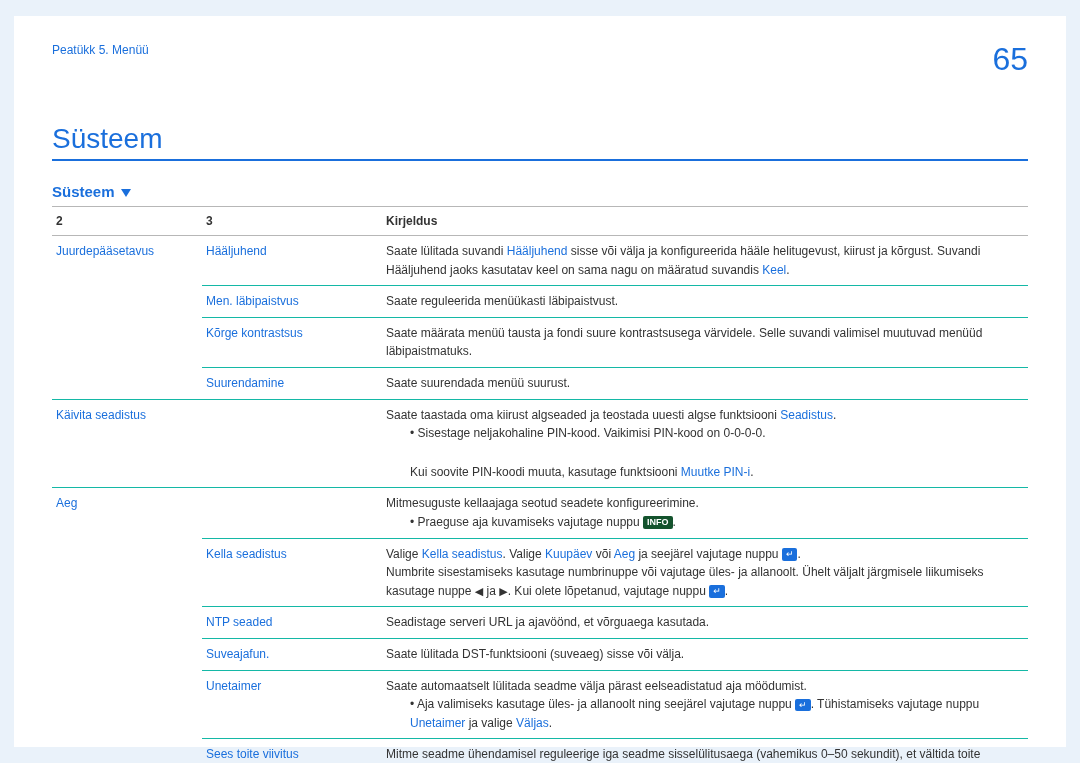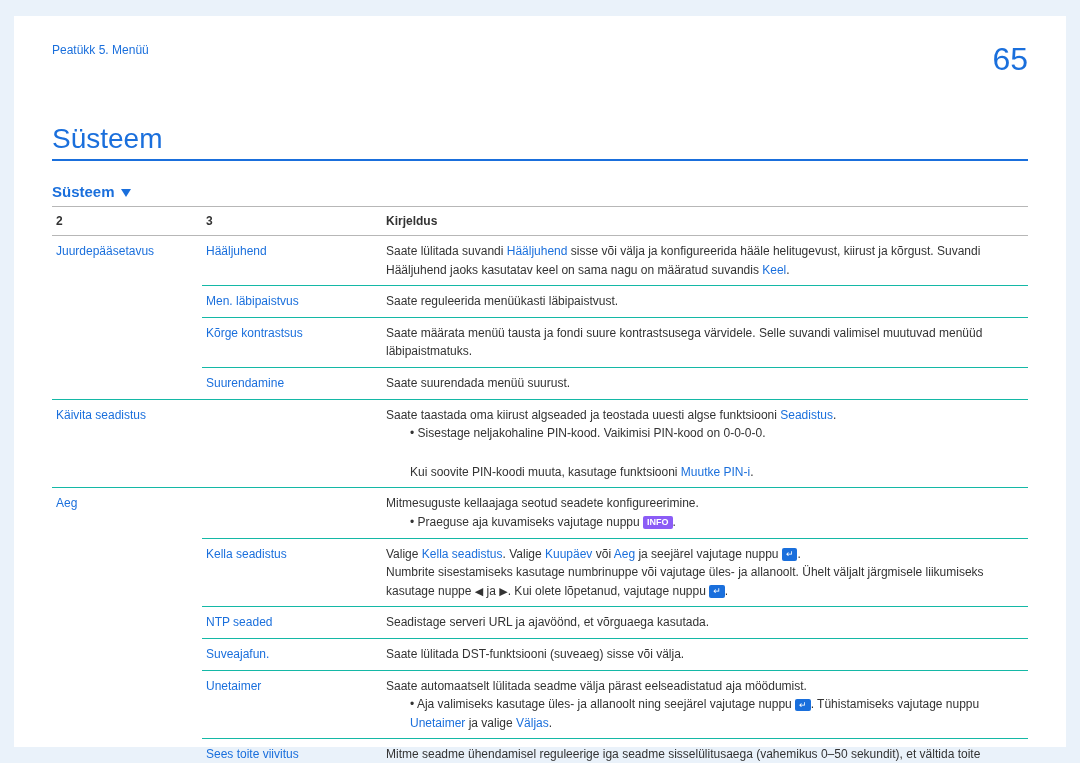--- a/index.html
+++ b/index.html
@@ -79,21 +79,21 @@
       vertical-align: top;
       line-height: 1.55;
     }
     table.settings tbody tr:last-child td { border-bottom: 1px solid #b7b7b7; }
     .c2 { width: 150px; }
     .c3 { width: 180px; }
     .cdesc { width: auto; }
     .link { color: #1a6fdc; }
     .info-btn {
       display: inline-block;
-      background: #8b5cf6;
+      background: #14532d;
       color: #fff;
       font-size: 9px;
       font-weight: 700;
       padding: 1px 4px;
       border-radius: 2px;
       vertical-align: middle;
       line-height: 1.2;
     }
     .enter-btn {
       display: inline-block;

